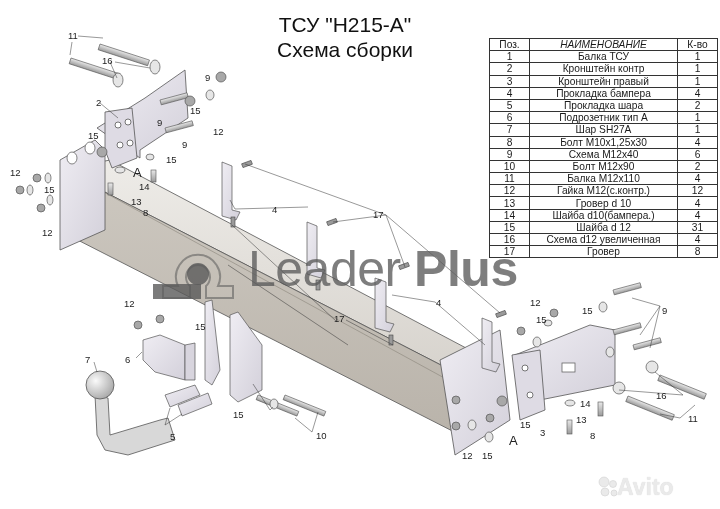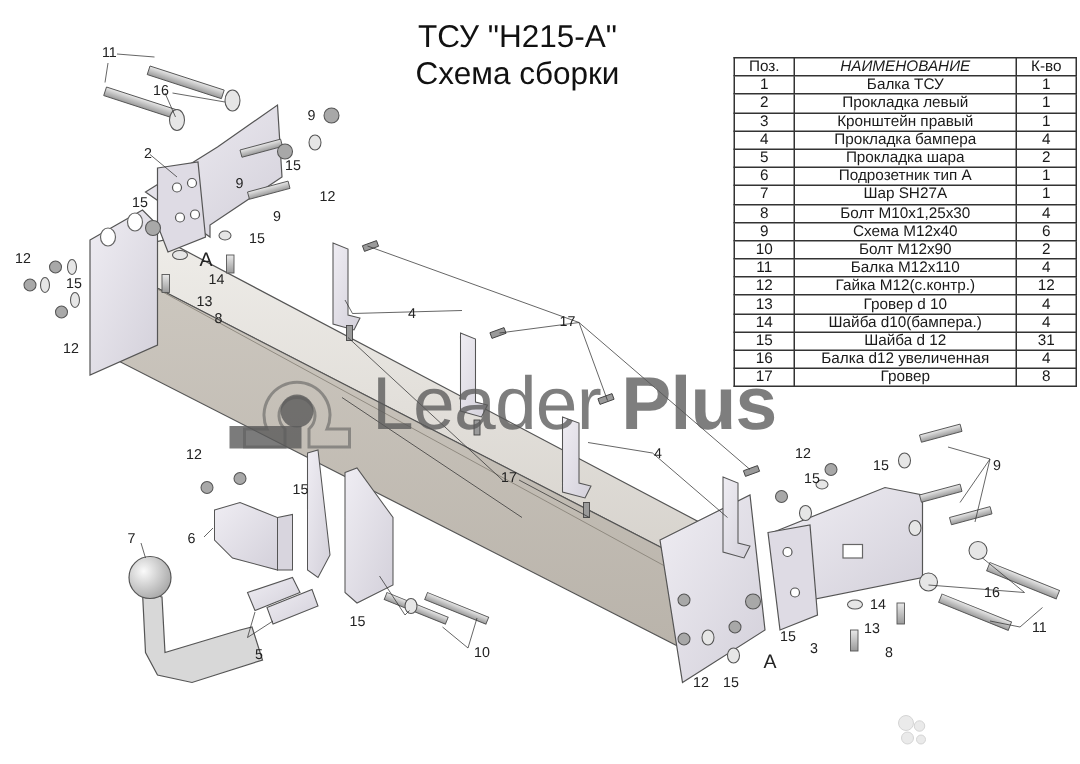--- a/index.html
+++ b/index.html
@@ -220,21 +220,21 @@
       </tr>
     </thead>
     <tbody>
       <tr>
           <td>1</td>
           <td>Балка ТСУ</td>
           <td>1</td>
         </tr>
       <tr>
           <td>2</td>
-          <td>Прокладка левый</td>
+          <td>Кронштейн контр</td>
           <td>1</td>
         </tr>
       <tr>
           <td>3</td>
           <td>Кронштейн правый</td>
           <td>1</td>
         </tr>
       <tr>
           <td>4</td>
           <td>Прокладка бампера</td>
@@ -290,21 +290,21 @@
           <td>Шайба d10(бампера.)</td>
           <td>4</td>
         </tr>
       <tr>
           <td>15</td>
           <td>Шайба d 12</td>
           <td>31</td>
         </tr>
       <tr>
           <td>16</td>
-          <td>Балка d12 увеличенная</td>
+          <td>Схема d12 увеличенная</td>
           <td>4</td>
         </tr>
       <tr>
           <td>17</td>
           <td>Гровер</td>
           <td>8</td>
         </tr>
     </tbody>
   </table>
 
@@ -370,13 +370,14 @@
     </div>
   </div>
 
   
   <svg class="avito-dots" width="22" height="22">
     <circle cx="6" cy="6" r="5" fill="#eaeaea" stroke="#d0d0d0" stroke-width="0.6"></circle>
     <circle cx="15" cy="8" r="3.5" fill="#eaeaea" stroke="#d0d0d0" stroke-width="0.6"></circle>
     <circle cx="7" cy="16" r="4" fill="#eaeaea" stroke="#d0d0d0" stroke-width="0.6"></circle>
     <circle cx="16" cy="17" r="3" fill="#eaeaea" stroke="#d0d0d0" stroke-width="0.6"></circle>
   </svg>
+  <span class="avito">Avito</span>
 </div>
 
 </body></html>

